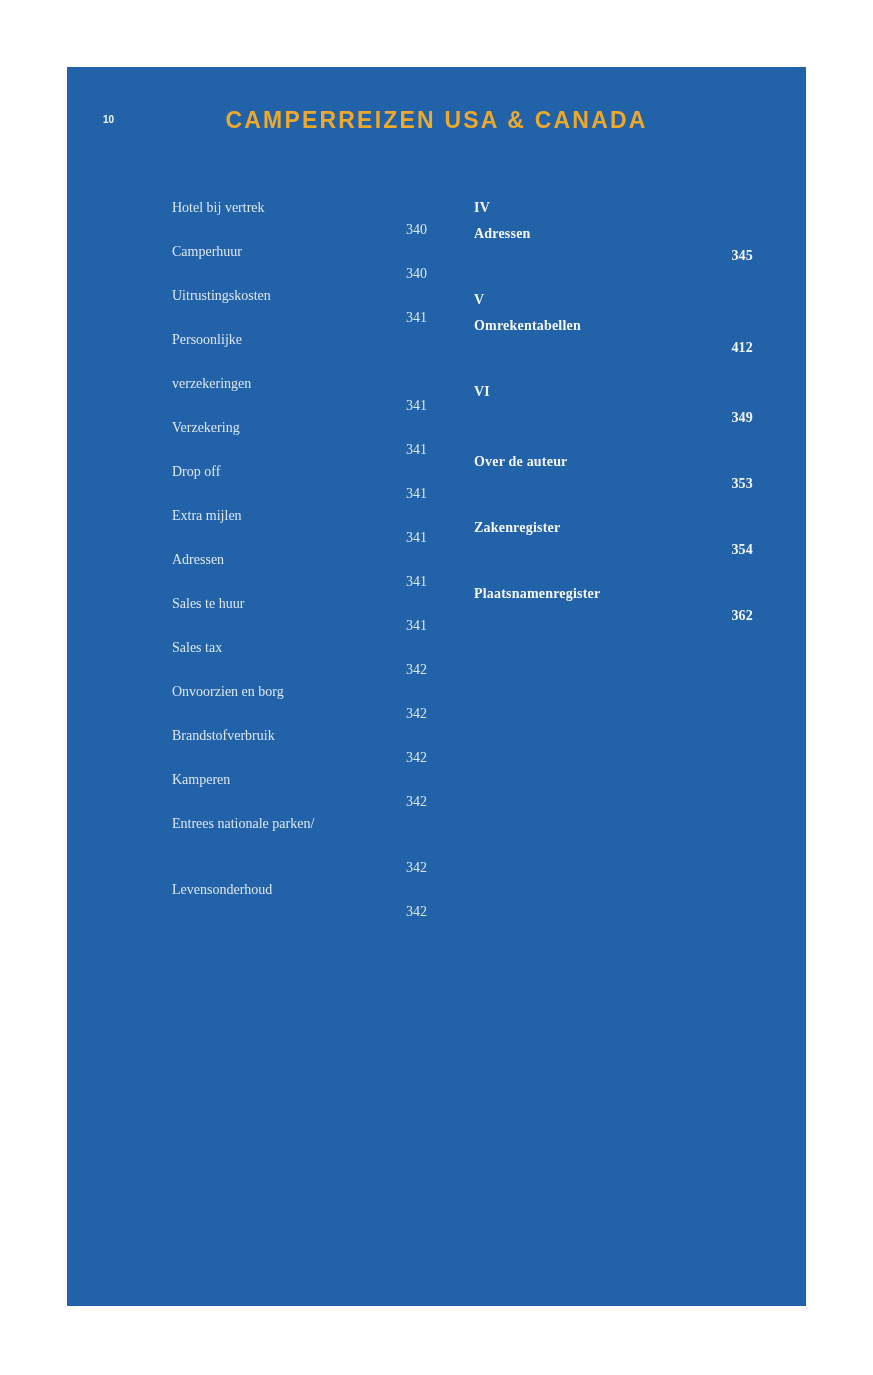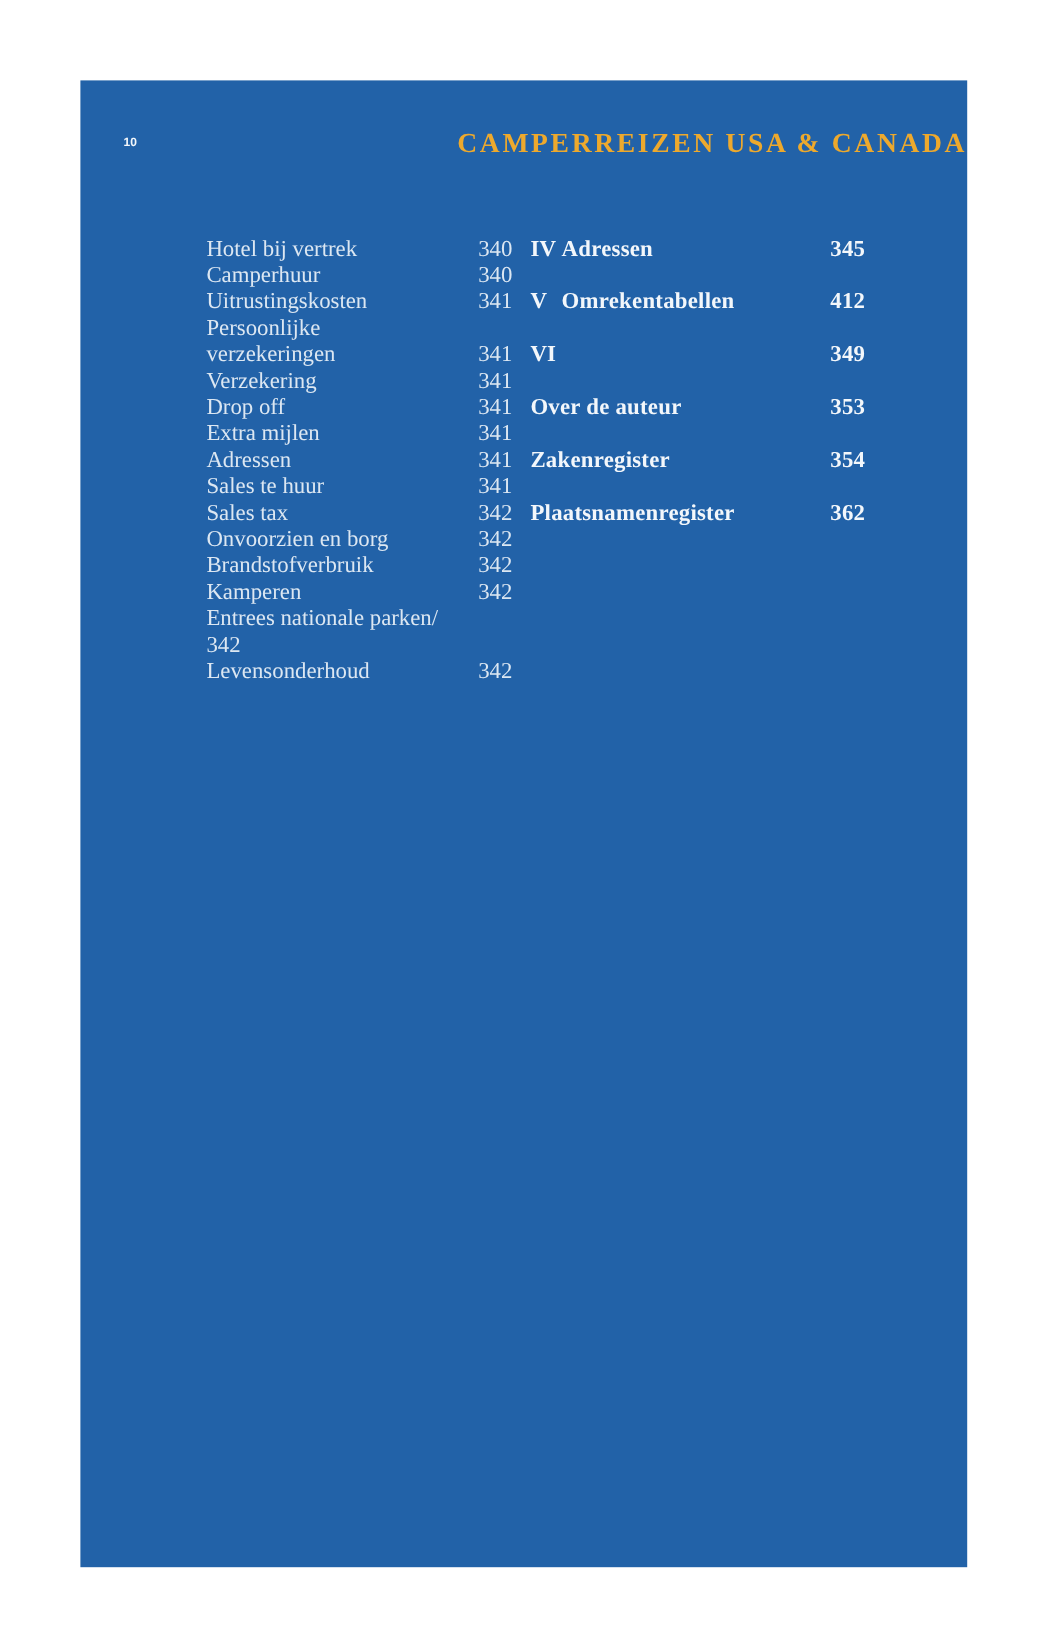--- a/index.html
+++ b/index.html
@@ -34,22 +34,22 @@
     font-weight: bold;
     font-size: 10px;
     line-height: 18px;
     color: var(--heading-text);
   }
   .title {
     position: absolute;
     left: 0;
     top: 39px;
     width: 100%;
-    text-align: right;
-    font-family: Liberation Serif, serif;
+    text-align: center;
+    font-family: Liberation Sans, sans-serif;
     font-weight: bold;
     font-size: 23px;
     line-height: 28px;
     letter-spacing: 2.2px;
     color: var(--gold);
   }
   .content {
     position: absolute;
     left: 105px;
     top: 130px;
@@ -57,29 +57,30 @@
     display: flex;
     align-items: flex-start;
   }
   .col-left {
     width: 255px;
     flex: 0 0 255px;
   }
   .col-right {
     width: 279px;
     flex: 0 0 279px;
-    margin-left: 15px;
+    margin-left: 47px;
   }
   .row {
     display: flex;
-    justify-content: space-between;
+    justify-content: flex-start;
     line-height: 22px;
     font-family: "Liberation Serif", "DejaVu Serif", serif;
-    font-size: 19px;
+    font-size: 14px;
     color: var(--body-text);
+    flex-direction: column;
   }
   .row .lbl { flex: 1 1 auto; white-space: nowrap; }
   .row .pg  { flex: 0 0 auto; text-align: right; min-height: 22px; }
   .col-right .row {
     font-weight: bold;
     color: var(--heading-text);
     margin-bottom: 22px;
     letter-spacing: 0.2px;
   }
   .col-right .numeral {

